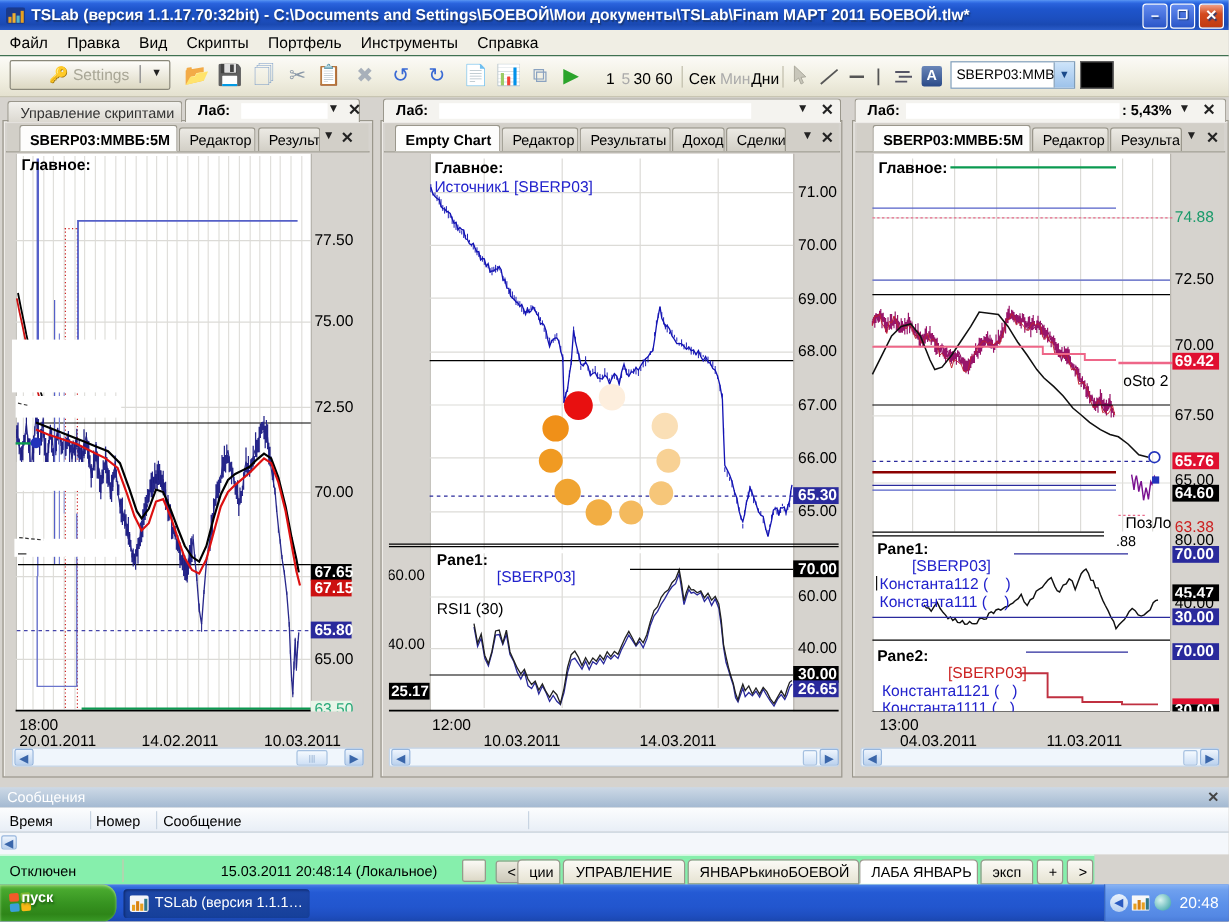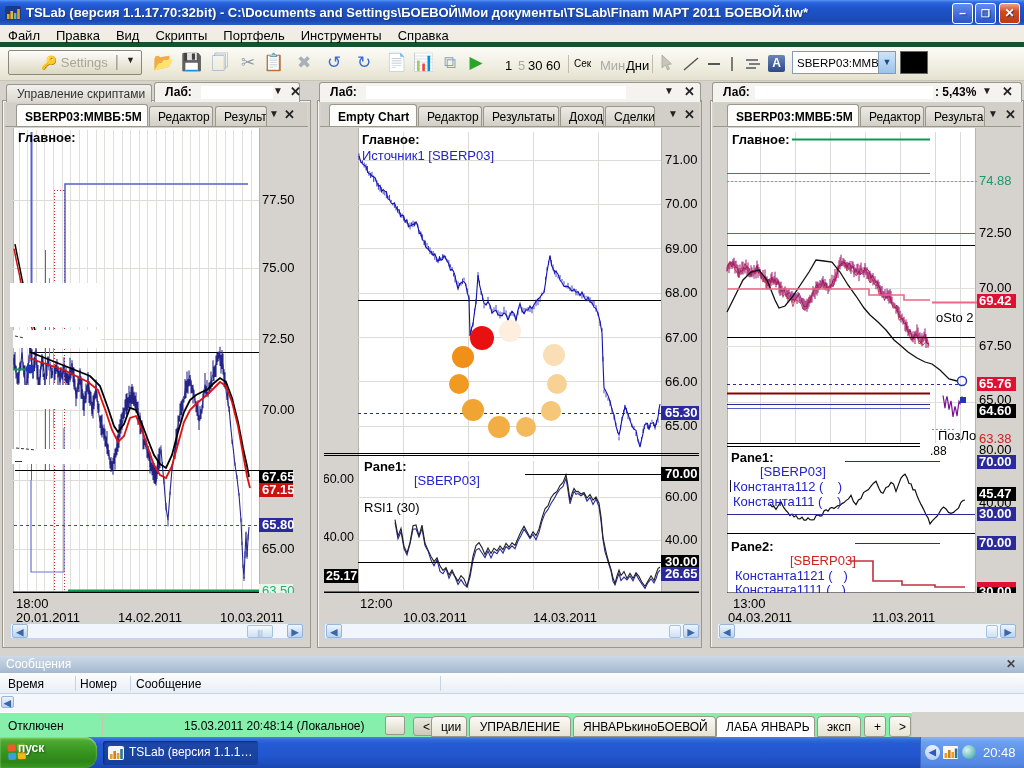--- a/index.html
+++ b/index.html
@@ -1,18 +1,18 @@
 <!DOCTYPE html>
 <html><head><meta charset="utf-8"><style>
 *{margin:0;padding:0;box-sizing:border-box}
 body{width:1024px;height:768px;overflow:hidden;font-family:"Liberation Sans",sans-serif;background:#d6d3ce;position:relative}
 .abs{position:absolute}
 .titlebar{left:0;top:0;width:1024px;height:25px;background:linear-gradient(180deg,#5a96f2 0%,#3a77ea 6%,#2a63dc 12%,#1e55cc 30%,#1c4fc0 60%,#1a49b2 82%,#2a5cc8 100%);color:#fff;font-weight:bold;font-size:13px;text-shadow:1px 1px 1px #1a3a7a}
 .tbtn{position:absolute;top:3px;width:21px;height:21px;border-radius:3px;border:1px solid #fff;color:#fff;font-size:12px;text-align:center;line-height:19px;font-weight:bold}
-.menubar{left:0;top:25px;width:1024px;height:22px;background:#f0eee4;font-size:13px;color:#000;border-bottom:5px solid #14532d}
+.menubar{left:0;top:25px;width:1024px;height:22px;background:#f0eee4;font-size:13px;color:#000;border-bottom:1px solid #14532d}
 .menubar span{display:inline-block;padding:3px 8px 0 8px}
 .toolbar{left:0;top:47px;width:1024px;height:34px;background:linear-gradient(180deg,#fcfbf7,#f0eee0 60%,#e4e1cf);border-bottom:1px solid #c8c5b2}
 .tico{position:absolute;top:51px;width:24px;height:24px;font-size:17px;text-align:center;line-height:24px}
 .ptab{position:absolute;height:18px;background:linear-gradient(#f2f1ed,#dbd8d0);border:1px solid #9a978c;border-bottom:none;border-radius:3px 3px 0 0;padding:2px 8px 0 10px;font-size:12px;white-space:nowrap}
 .ptab.act{background:#f4f3ef;font-weight:bold;z-index:3}
 .ctab{position:absolute;height:20px;background:linear-gradient(#eceae4,#d2cfc6);border:1px solid #9a978c;border-bottom:none;border-radius:3px 3px 0 0;padding:3px 7px 0 8px;font-size:12px;white-space:nowrap;overflow:hidden}
 .ctab.act{background:#fdfdfc;font-weight:bold;z-index:3;height:22px;margin-top:-2px;padding-top:5px}
 .xbtn{position:absolute;font-size:13px;font-weight:bold;color:#222;z-index:6}
 .scroll{position:absolute;height:16px;background:#f0f6fc;border:1px solid #c5d5e8;border-radius:2px}
 .sbtn{position:absolute;top:0px;width:16px;height:14px;background:linear-gradient(#eef5fd,#bcd2ee);border:1px solid #95b5dd;border-radius:2px;color:#3a66aa;font-size:9px;text-align:center;line-height:14px;font-weight:bold}
@@ -56,21 +56,21 @@
 <div class="tico" style="left:352px;color:#3a6ad4">↻</div>
 <div class="tico" style="left:385px;color:#8a98a8">📄</div>
 <div class="tico" style="left:412px;color:#c89a3a">📊</div>
 <div class="tico" style="left:438px;color:#8aa2c0">⧉</div>
 <div class="tico" style="left:464px;color:#2ba42b">▶</div>
 <div class="abs" style="left:505px;top:58px;font-size:13px;color:#000">1</div>
 <div class="abs" style="left:518px;top:58px;font-size:13px;color:#aaa">5</div>
 <div class="abs" style="left:528px;top:58px;font-size:13px;color:#000">30</div>
 <div class="abs" style="left:546px;top:58px;font-size:13px;color:#000">60</div>
 <div class="abs" style="left:568px;top:55px;width:1px;height:18px;background:#c0bdab"></div>
-<div class="abs" style="left:574px;top:58px;font-size:10px;color:#000">Сек</div>
+<div class="abs" style="left:574px;top:58px;font-size:13px;color:#000">Сек</div>
 <div class="abs" style="left:600px;top:58px;font-size:13px;color:#aaa">Мин</div>
 <div class="abs" style="left:626px;top:58px;font-size:13px;color:#000">Дни</div>
 <div class="abs" style="left:652px;top:55px;width:1px;height:18px;background:#c0bdab"></div>
 <div class="abs" style="left:658px;top:54px;width:16px;height:18px"><svg width="16" height="18">
       <path d="M4 1 L4 14 L7.5 11 L9.5 16 L11.5 15 L9.5 10.5 L13.5 10 Z" fill="#c8c6ba" stroke="#a8a69a" stroke-width="0.8"></path>
     </svg></div>
 <div class="abs" style="left:682px;top:56px;width:18px;height:16px"><svg width="18" height="16">
       <line x1="2" y1="14" x2="16" y2="2" stroke="#555" stroke-width="1.5"></line>
     </svg></div>
 <div class="abs" style="left:706px;top:56px;width:16px;height:16px"><svg width="16" height="16">
@@ -382,21 +382,21 @@
   </div>
 <div class="timestrip" style="left:360px;top:596px">12:00</div>
 <div class="timestrip" style="left:403px;top:610px">10.03.2011</div>
 <div class="timestrip" style="left:533px;top:610px">14.03.2011</div>
 <div class="scroll" style="left:324px;top:623px;width:375px">
     <div class="sbtn" style="left:1px">◀</div>
     <div class="abs" style="left:344px;top:1px;width:12px;height:13px;background:linear-gradient(#f5faff,#cfe0f5);border:1px solid #a5c0e0;border-radius:2px"></div>
     <div class="sbtn" style="left:358px">▶</div>
   </div>
 <div class="timestrip" style="left:733px;top:596px">13:00</div>
-<div class="timestrip" style="left:728px;top:610px">04.03.2011</div>
+<div class="timestrip" style="left:750px;top:610px">04.03.2011</div>
 <div class="timestrip" style="left:872px;top:610px">11.03.2011</div>
 <div class="scroll" style="left:717px;top:623px;width:299px">
     <div class="sbtn" style="left:1px">◀</div>
     <div class="abs" style="left:268px;top:1px;width:12px;height:13px;background:linear-gradient(#f5faff,#cfe0f5);border:1px solid #a5c0e0;border-radius:2px"></div>
     <div class="sbtn" style="left:282px">▶</div>
   </div>
 <div class="abs msghdr">Сообщения<span style="position:absolute;right:8px;top:1px;color:#444;font-weight:bold">✕</span></div>
 <div class="abs msgcols">
     <span style="position:absolute;left:8px;top:4px">Время</span>
     <span style="position:absolute;left:80px;top:4px">Номер</span>

